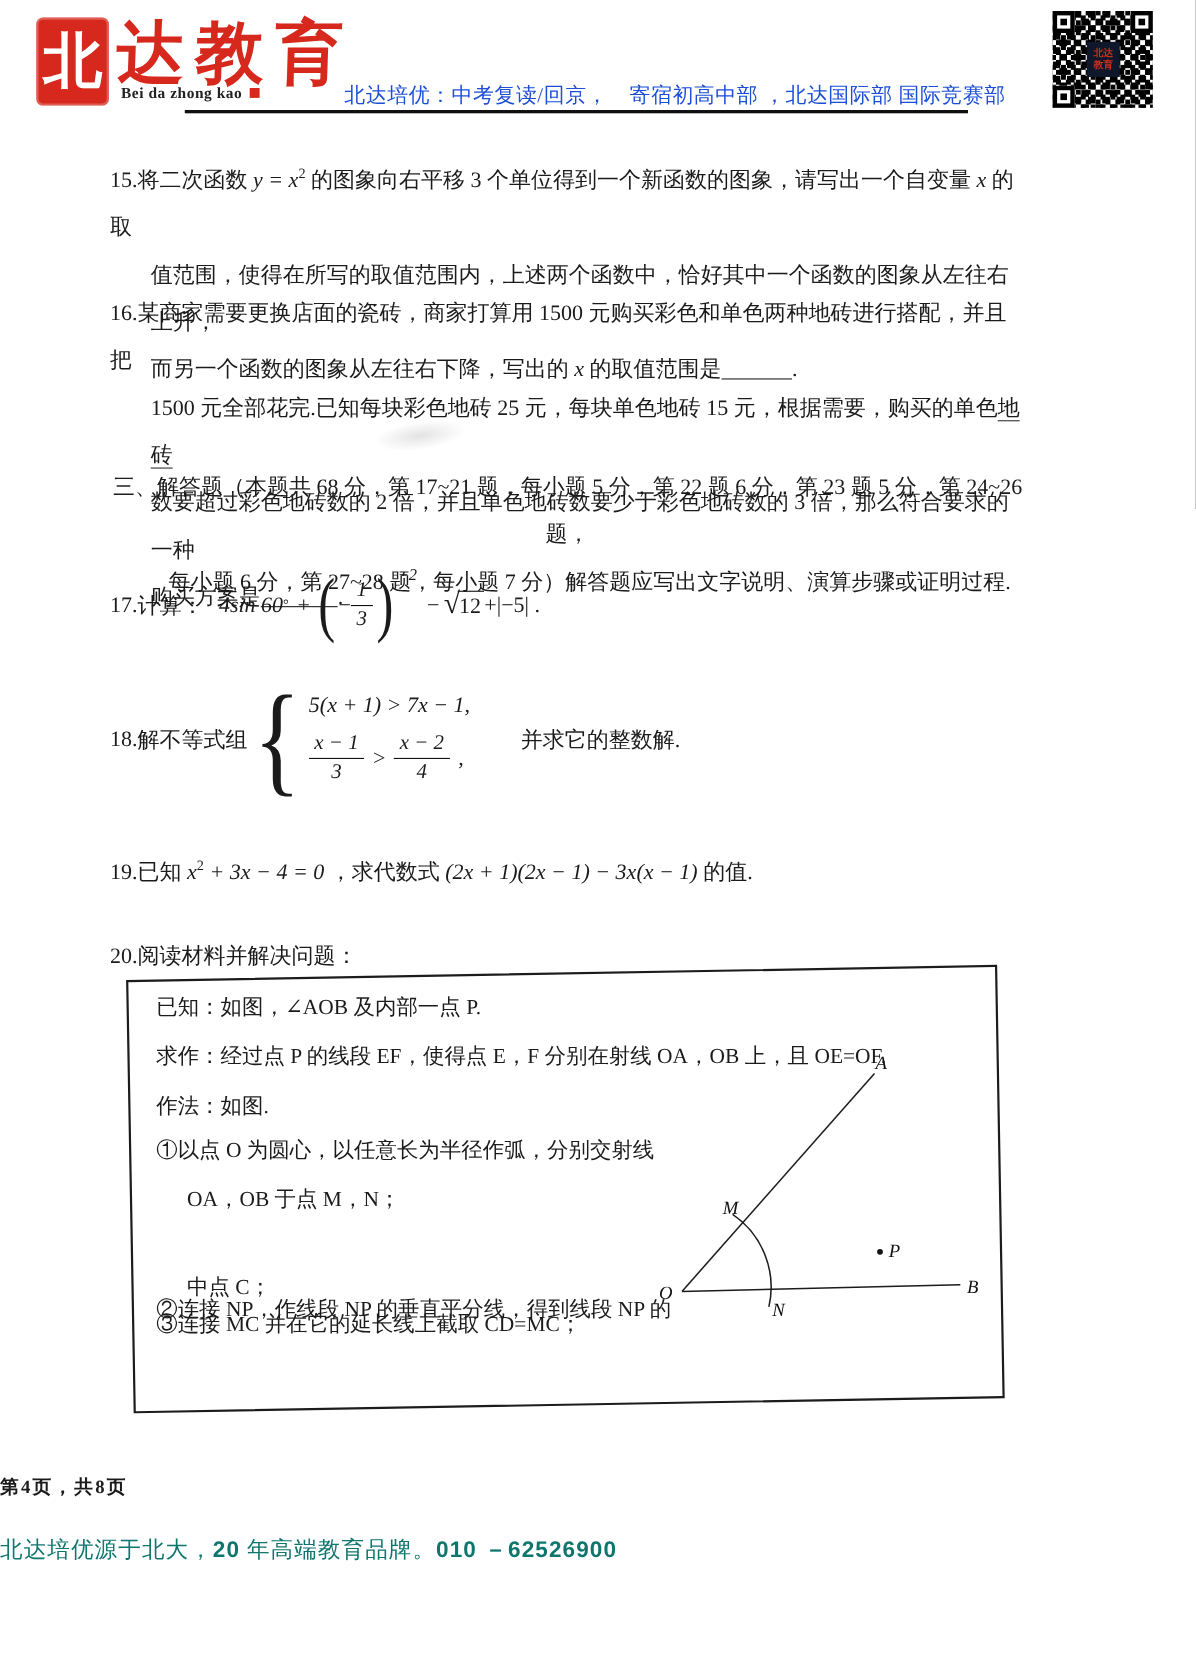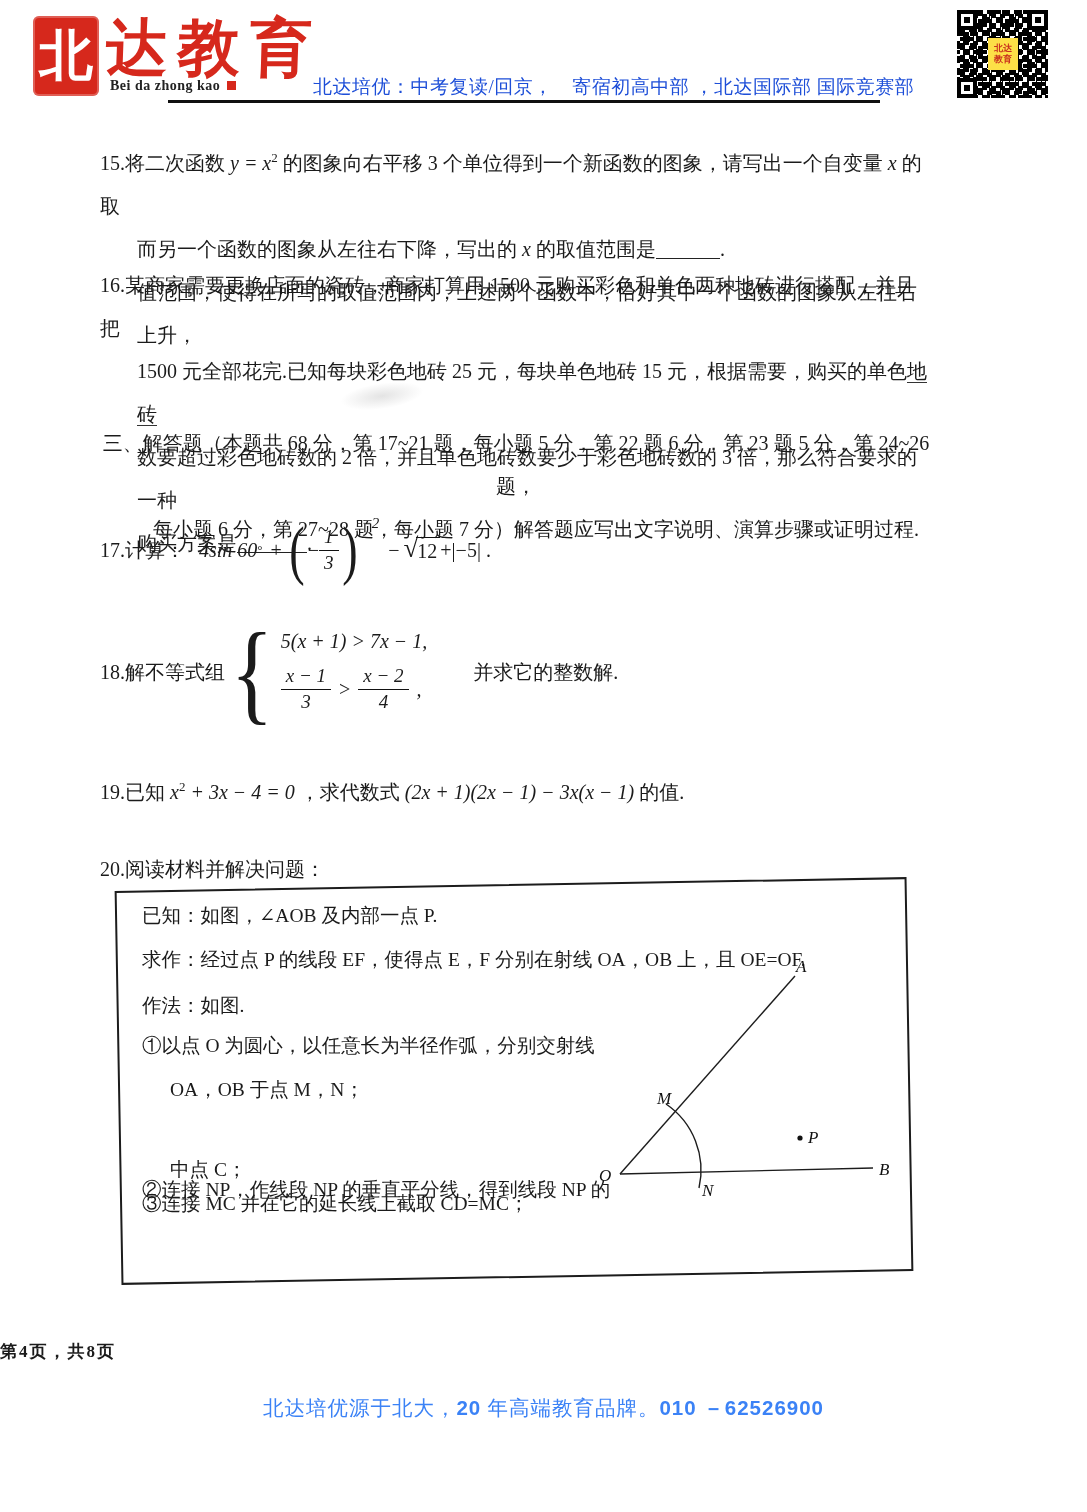--- a/index.html
+++ b/index.html
@@ -43,21 +43,21 @@
       repeating-conic-gradient(#000 0 25%, #fff 0 50%);
     background-size:13px 13px, 9px 9px;
     background-position:0 0, 3px 4px;
   }
   .qr .finder{position:absolute;width:20px;height:20px;border:4px solid #000;background:#fff;box-sizing:border-box;}
   .qr .finder::after{content:"";position:absolute;left:3px;top:3px;width:6px;height:6px;background:#000;}
   .qr .f-tl{left:2px;top:2px;}
   .qr .f-tr{right:2px;top:2px;}
   .qr .f-bl{left:2px;bottom:2px;}
   .qr .center-label{
-    position:absolute;left:33px;top:30px;width:30px;height:32px;background:#fde047;
+    position:absolute;left:33px;top:30px;width:30px;height:32px;background:#0f172a;
     display:flex;flex-direction:column;align-items:center;justify-content:center;
     font-size:9px;line-height:11px;color:#c92e1e;font-weight:700;
   }
   
   .para{position:absolute;left:100px;width:832px;font-size:20px;line-height:43px;}
   .para .ind{padding-left:37px;}
   .math{font-style:italic;}
   sup{font-size:13px;}
   .blank{display:inline-block;width:64px;border-bottom:1.6px solid #222;transform:translateY(3px);}
   .ul{border-bottom:1.5px solid #333;}
@@ -80,21 +80,21 @@
     position:absolute;left:118px;top:884px;width:788px;height:390px;
     border:2.2px solid #1c1c1c;transform:rotate(-1deg);
   }
   .boxline{position:absolute;left:142px;font-size:19.5px;white-space:nowrap;}
   .boxline.ind{left:170px;}
   
   .fig{position:absolute;left:585px;top:952px;}
   .fig text{font-size:17px;font-style:italic;font-family:"Liberation Serif","DejaVu Serif",serif;fill:#111;}
   
   .footer-page{position:absolute;left:0;top:1340px;width:100%;text-align:left;font-size:17px;font-weight:700;letter-spacing:2px;}
-  .footer-red{position:absolute;left:0;top:1394px;width:100%;text-align:center;font-size:20.5px;color:#3b82f6;letter-spacing:1px;}
+  .footer-red{position:absolute;left:0;top:1394px;width:100%;text-align:left;font-size:20.5px;color:#0f766e;letter-spacing:1px;}
   .footer-red b{font-family:"Liberation Sans","DejaVu Sans",sans-serif;font-weight:700;}
   
   .smudge{position:absolute;left:340px;top:383px;width:84px;height:26px;
     background:radial-gradient(ellipse at center, rgba(60,60,60,.14), rgba(60,60,60,0) 70%);
     transform:rotate(-8deg);}
 </style>
 </head>
 <body>
 
 <div class="page">
@@ -115,22 +115,22 @@
     <div class="finder f-tr"></div>
     <div class="finder f-bl"></div>
     <div class="center-label">
       <span>北达</span>
       <span>教育</span>
     </div>
   </div>
 
   <div class="para" style="top:136px;">
     <div><span>15.</span><span>将二次函数 </span><span class="math">y = x</span><sup>2</sup><span> 的图象向右平移 3 个单位得到一个新函数的图象，请写出一个自变量 </span><span class="math">x</span><span> 的取</span></div>
+    <div class="ind">值范围，使得在所写的取值范围内，上述两个函数中，恰好其中一个函数的图象从左往右上升，</div>
     <div class="ind"><span>而另一个函数的图象从左往右下降，写出的 </span><span class="math">x</span><span> 的取值范围是</span><span class="blank"></span><span>.</span></div>
-    <div class="ind">值范围，使得在所写的取值范围内，上述两个函数中，恰好其中一个函数的图象从左往右上升，</div>
   </div>
 
   <div class="para" style="top:264px;">
     <div><span>16.</span><span>某商家需要更换店面的瓷砖，商家打算用 1500 元购买彩色和单色两种地砖进行搭配，并且把</span></div>
     <div class="ind"><span>1500 元全部花完.已知每块彩色地砖 25 元，每块单色地砖 15 元，根据需要，购买的单色</span><span class="ul">地砖</span></div>
     <div class="ind">数要超过彩色地砖数的 2 倍，并且单色地砖数要少于彩色地砖数的 3 倍，那么符合要求的一种</div>
     <div class="ind"><span>购买方案是</span><span class="blank" style="width:70px;"></span><span>.</span></div>
   </div>
   <div class="smudge"></div>
 

